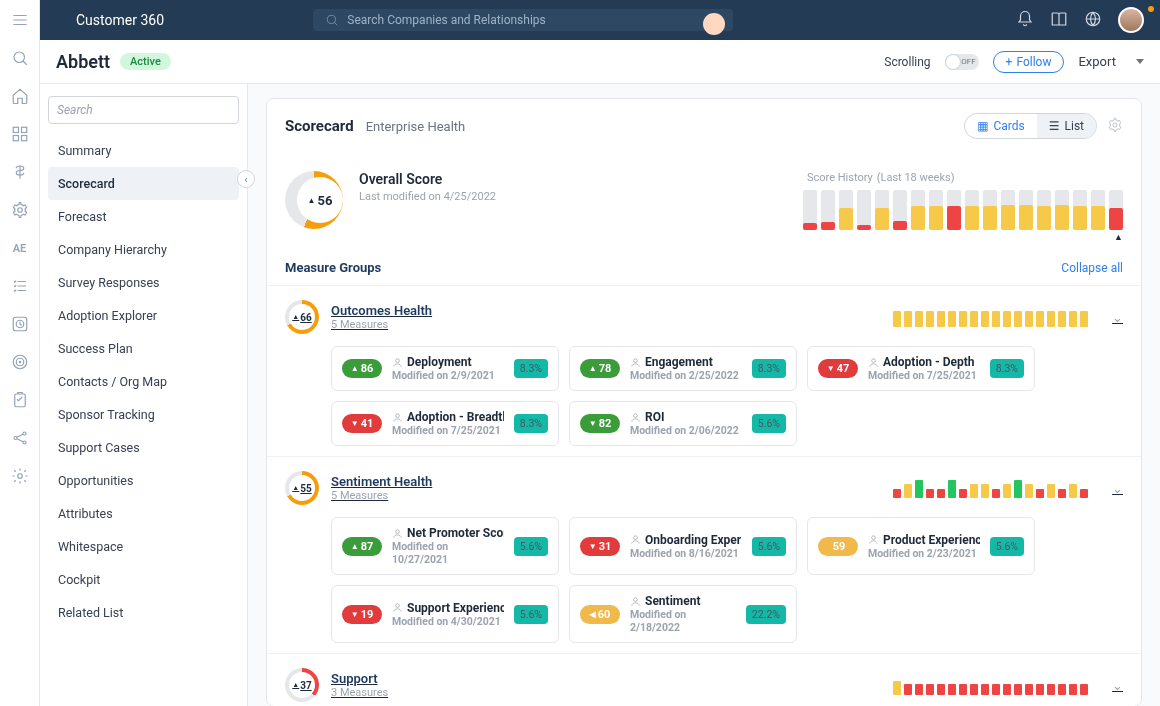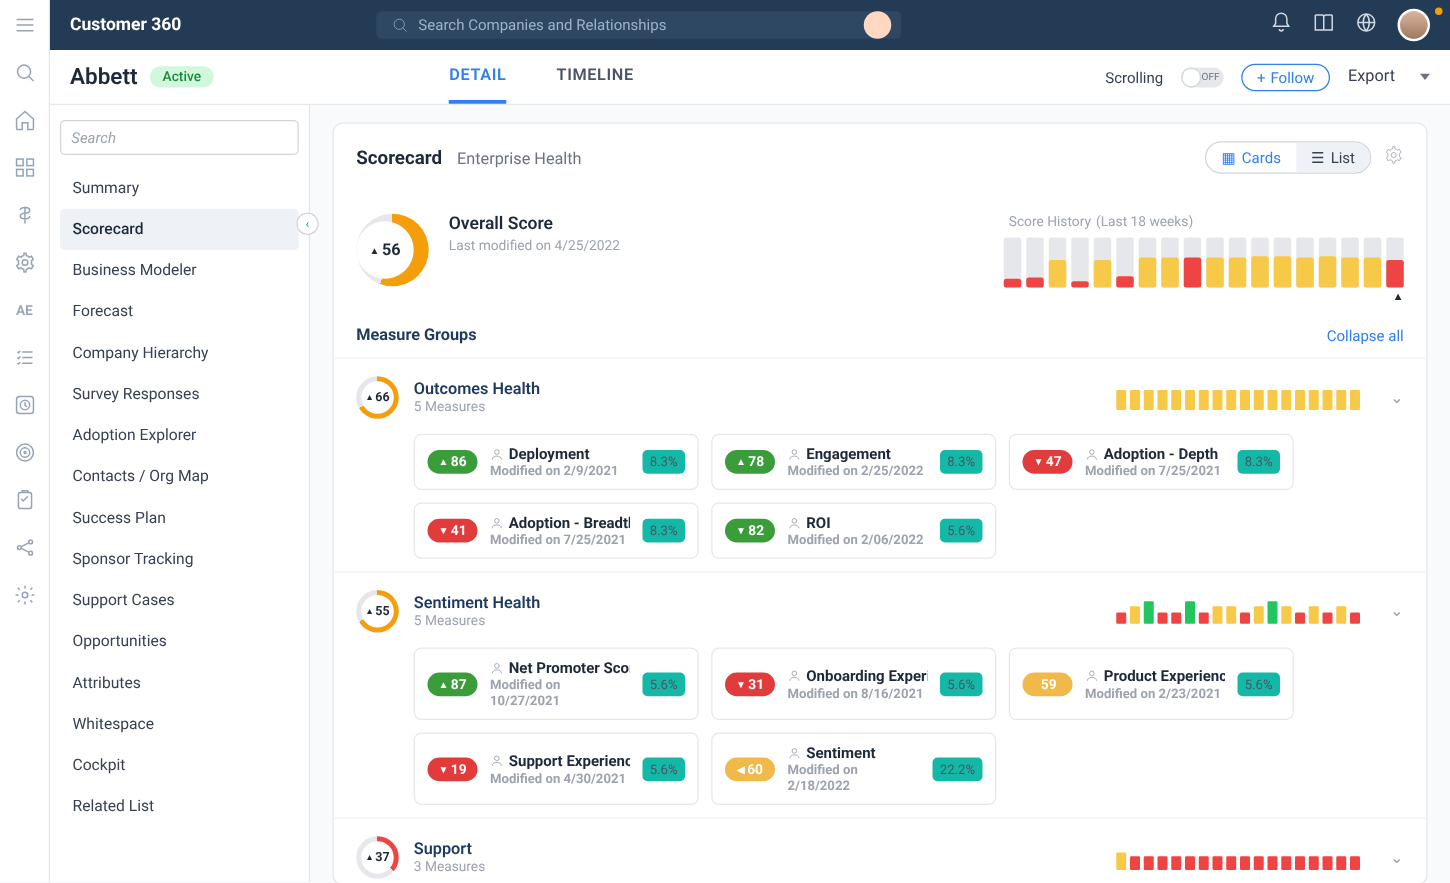--- a/index.html
+++ b/index.html
@@ -5,22 +5,22 @@
   *{box-sizing:border-box;margin:0;padding:0;font-family:-apple-system,BlinkMacSystemFont,"Segoe UI",Roboto,Helvetica,Arial,sans-serif;}
   body{background:#f5f6f8;color:#1e2a3a;font-size:13px;display:flex;width:1160px;height:706px;overflow:hidden;}
   
   .rail{width:40px;background:#fff;border-right:1px solid #e5e7eb;display:flex;flex-direction:column;align-items:center;padding-top:10px;gap:18px;color:#94a3b8;}
   .rail .rail-icon{width:20px;height:20px;display:flex;align-items:center;justify-content:center;}
   .rail svg{width:18px;height:18px;stroke:#94a3b8;fill:none;stroke-width:1.6;}
   .rail .ae{font-size:11px;font-weight:600;color:#94a3b8;}
   
   .main{flex:1;display:flex;flex-direction:column;}
   .topbar{height:40px;background:#243b55;display:flex;align-items:center;color:#fff;padding:0 16px;gap:16px;position:relative;}
-  .topbar .title{font-size:14px;font-weight:700;}
-  .topbar .search{margin:0 auto;display:flex;align-items:center;gap:8px;background:#2e4863;border-radius:4px;padding:4px 12px;width:420px;color:#9db2c9;position:relative;}
+  .topbar .title{font-size:14px;font-weight:400;margin-left:20px;}
+  .topbar .search{margin:0 auto;display:flex;gap:8px;background:#2e4863;border-radius:4px;padding:4px 12px;width:420px;color:#9db2c9;position:relative;}
   .topbar .search input{background:transparent;border:none;outline:none;color:#cdd9e5;font-size:12px;flex:1;}
   .topbar .search input::placeholder{color:#9db2c9;}
   .topbar .avatar-mini{width:22px;height:22px;border-radius:50%;background:#ffd8c2;position:absolute;right:8px;}
   .topbar .right-icons{display:flex;align-items:center;gap:16px;margin-left:auto;}
   .topbar .right-icons svg{width:18px;height:18px;stroke:#cfd8e3;fill:none;stroke-width:1.6;}
   .topbar .profile{width:26px;height:26px;border-radius:50%;background:linear-gradient(#d8b5a0,#a07860);border:2px solid #fff;}
   .topbar .dot{position:absolute;top:6px;right:6px;width:6px;height:6px;border-radius:50%;background:#f59e0b;}
   
   .subheader{height:44px;background:#fff;border-bottom:1px solid #e5e7eb;display:flex;align-items:center;padding:0 16px;}
   .company-name{font-size:18px;font-weight:600;color:#1e2a3a;}
@@ -51,40 +51,40 @@
   .sc-header h2{font-size:15px;font-weight:700;}
   .sc-header .subtitle{margin-left:12px;color:#6b7280;font-size:13px;}
   .view-toggle{display:flex;align-items:center;gap:10px;}
   .seg{display:flex;border:1px solid #d1d5db;border-radius:16px;overflow:hidden;}
   .seg-btn{padding:5px 12px;font-size:12px;display:flex;align-items:center;gap:5px;color:#374151;}
   .seg-btn.active{color:#2f80ed;}
   .seg-btn.list-active{background:#eef2f7;}
   .gear{color:#9ca3af;}
   
   .overall{display:flex;padding:18px;gap:16px;align-items:flex-start;}
-  .ring{width:58px;height:58px;border-radius:50%;background:conic-gradient(#f59e0b 0 200deg,#e5e7eb 200deg 360deg);display:flex;align-items:center;justify-content:flex-start;}
+  .ring{width:58px;height:58px;border-radius:50%;background:conic-gradient(#f59e0b 0 200deg,#e5e7eb 200deg 360deg);display:flex;align-items:center;justify-content:flex-end;}
   .ring-inner{width:46px;height:46px;border-radius:50%;background:#fff;display:flex;align-items:center;justify-content:center;font-size:13px;font-weight:700;}
   .ring-inner::before{content:"▲";font-size:8px;margin-right:2px;color:#1e2a3a;}
   .overall-meta h3{font-size:14px;font-weight:600;}
   .overall-meta p{font-size:11px;color:#9ca3af;margin-top:3px;}
   .score-history{margin-left:auto;text-align:left;}
   .score-history .label{font-size:11px;color:#6b7280;font-weight:600;}
   .score-history .label span{font-weight:400;color:#9ca3af;margin-left:4px;}
   .bars{display:flex;gap:4px;margin-top:6px;align-items:flex-end;height:40px;}
   .bar{width:14px;border-radius:2px;background:#e5e7eb;display:flex;flex-direction:column;justify-content:flex-end;}
   .bar .fill{border-radius:2px;}
   .fill.red{background:#ef4444;}
   .fill.amber{background:#f7c948;}
   .hist-caret{font-size:9px;color:#1e2a3a;text-align:right;margin-top:2px;}
   
   .mg-header{display:flex;justify-content:space-between;align-items:center;padding:0 18px 10px;}
   .mg-header h4{font-size:13px;font-weight:700;color:#1e3a5f;}
   .collapse-all{color:#2f80ed;font-size:12px;}
   .group{padding:14px 18px 4px;border-top:1px solid #eef2f7;}
-  .group-head{display:flex;align-items:center;gap:12px;}
+  .group-head{display:flex;align-items:center;gap:12px;text-decoration:underline;}
   .mini-ring{width:34px;height:34px;border-radius:50%;display:flex;align-items:center;justify-content:center;}
   .mini-ring.amber-r{background:conic-gradient(#f59e0b 0 240deg,#e5e7eb 240deg 360deg);}
   .mini-ring.red-r{background:conic-gradient(#ef4444 0 130deg,#e5e7eb 130deg 360deg);}
   .mini-ring .mi{width:26px;height:26px;border-radius:50%;background:#fff;display:flex;align-items:center;justify-content:center;font-size:10px;font-weight:700;}
   .mi::before{content:"▲";font-size:7px;margin-right:1px;}
   .group-title h5{font-size:13px;font-weight:600;color:#1e3a5f;}
   .group-title p{font-size:11px;color:#9ca3af;}
   .mini-bars{margin-left:auto;display:flex;gap:3px;align-items:flex-end;height:20px;}
   .mini-bars .mb{width:8px;border-radius:1px;}
   .chev{margin-left:12px;color:#9ca3af;}
@@ -206,24 +206,20 @@
             <path d="M3 12h18M12 3a14 14 0 010 18M12 3a14 14 0 000 18"></path>
           </svg></div>
       <div class="profile"></div>
     </div>
     <div class="dot"></div>
   </div>
 
   <div class="subheader">
     <div class="company-name">Abbett</div>
     <div class="badge-active">Active</div>
-    <div class="tabs">
-      <div class="tab active">DETAIL</div>
-      <div class="tab">TIMELINE</div>
-    </div>
     <div class="sub-right">
       <div class="scrolling">Scrolling</div>
       <div class="toggle">OFF</div>
       <div class="follow-btn">
           <span>+</span>
           <span>Follow</span>
         </div>
       <div class="export">
           <span>Export</span>
           <span class="caret-down"></span>
@@ -232,27 +228,26 @@
   </div>
 
   <div class="content">
     <div class="sidepanel">
       <input placeholder="Search" style="">
       <div class="nav-list">
         <div class="collapse-chip">‹</div>
 
       <div class="nav-item">Summary</div>
           <div class="nav-item selected">Scorecard</div>
-          <div class="nav-item">Business Modeler</div>
           <div class="nav-item">Forecast</div>
           <div class="nav-item">Company Hierarchy</div>
           <div class="nav-item">Survey Responses</div>
           <div class="nav-item">Adoption Explorer</div>
+          <div class="nav-item">Success Plan</div>
           <div class="nav-item">Contacts / Org Map</div>
-          <div class="nav-item">Success Plan</div>
           <div class="nav-item">Sponsor Tracking</div>
           <div class="nav-item">Support Cases</div>
           <div class="nav-item">Opportunities</div>
           <div class="nav-item">Attributes</div>
           <div class="nav-item">Whitespace</div>
           <div class="nav-item">Cockpit</div>
           <div class="nav-item">Related List</div>
         </div>
     </div>
 

